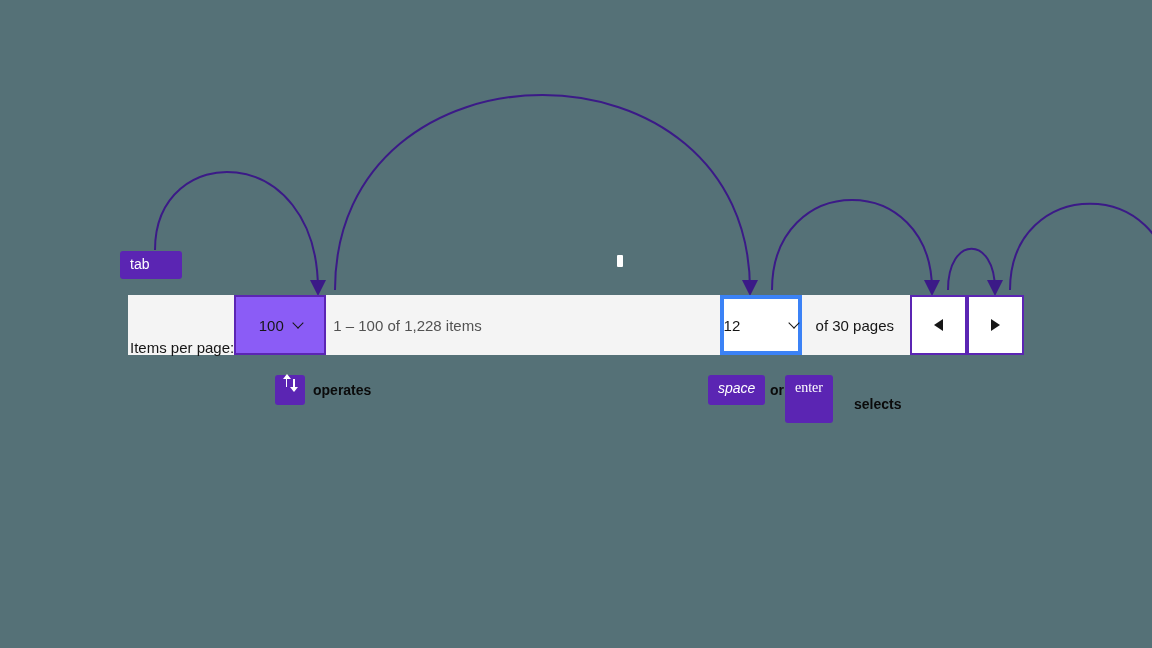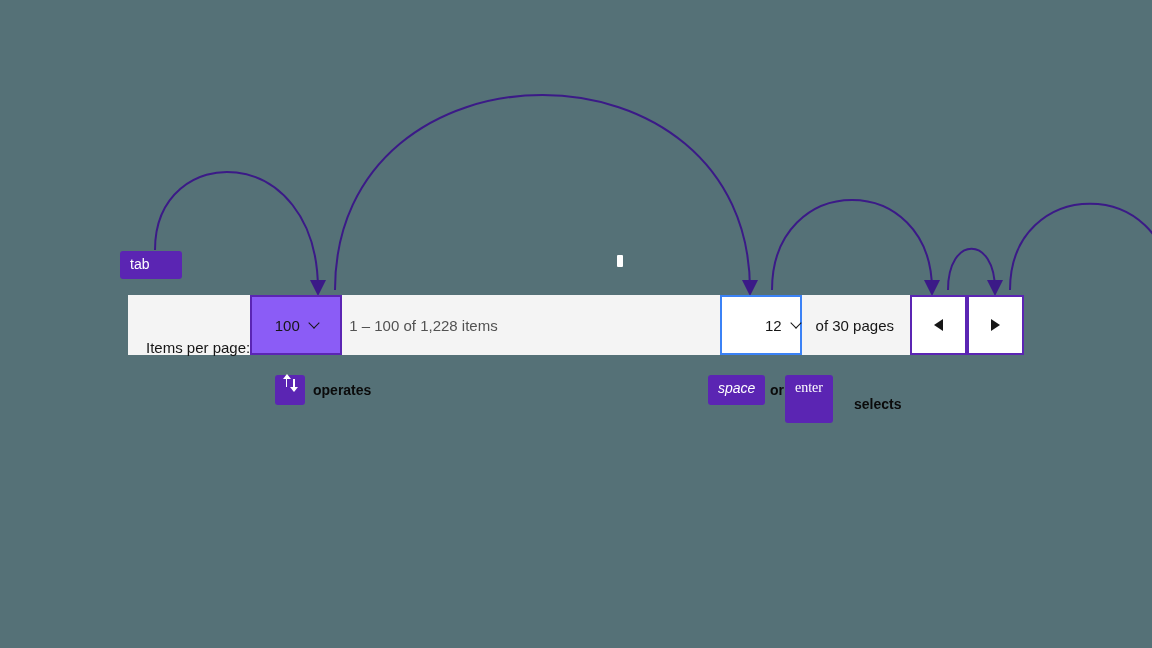--- a/index.html
+++ b/index.html
@@ -23,21 +23,21 @@
     height: 60px;
     background: #f4f4f4;
     display: flex;
     align-items: stretch;
     color: #161616;
     font-size: 15px;
   }
   .ipp-label {
     display: flex;
     align-items: center;
-    padding: 0 0 0 18px;
+    padding: 0 0 0 2px;
     color: #161616;
     margin-top: 44px;
   }
   .ipp-select {
     display: flex;
     align-items: center;
     justify-content: center;
     width: 92px;
     margin-left: 0px;
     border: 2px solid #5b25b3;
@@ -48,23 +48,23 @@
   .range {
     display: flex;
     align-items: center;
     padding-left: 7px;
     flex: 1;
     color: #525252;
   }
   .page-select {
     display: flex;
     align-items: center;
-    justify-content: flex-end;
+    justify-content: space-between;
     width: 82px;
-    border: 2px solid #3b82f6;
+    border: 4px solid #3b82f6;
     background: #fff;
     gap: 10px;
     color: #161616;
   }
   .of-pages {
     display: flex;
     align-items: center;
     padding: 0 16px 0 14px;
     color: #161616;
   }

